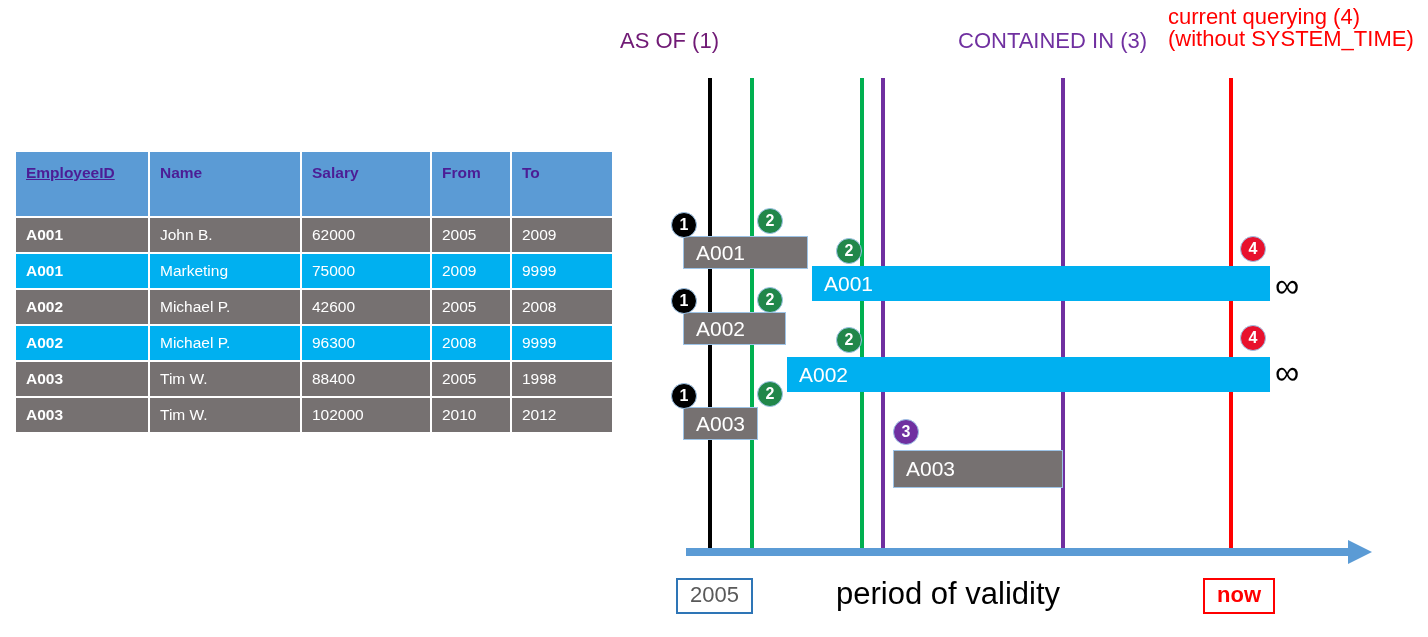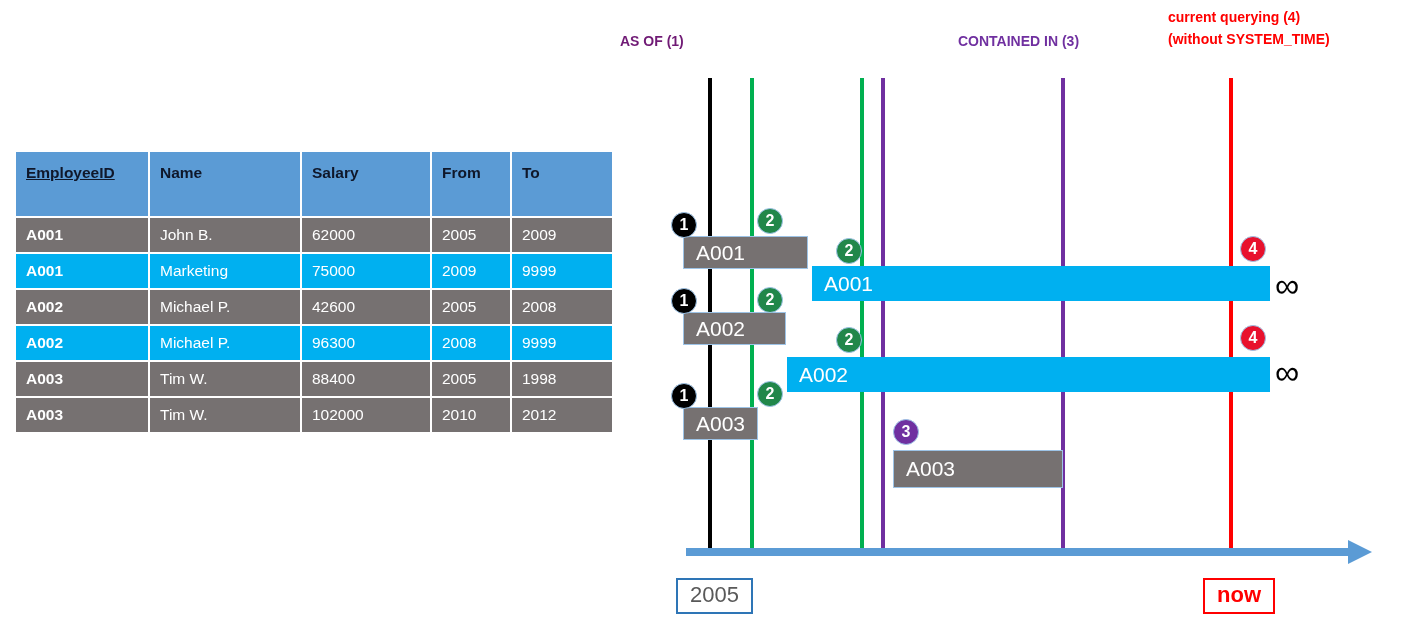--- a/index.html
+++ b/index.html
@@ -24,41 +24,41 @@
   #emp-table th, #emp-table td {
     font-size: 15.5px;
     padding: 7px 0 7px 10px;
     text-align: left;
     vertical-align: middle;
     font-weight: normal;
     white-space: nowrap;
   }
   #emp-table thead th {
     background: #5b9bd5;
-    color: #0f172a;
+    color: #4c1d95;
     font-weight: bold;
     height: 64px;
     vertical-align: top;
     padding-top: 12px;
   }
   #emp-table thead th.first span { text-decoration: underline; }
   #emp-table tbody tr.gray td { background: #767171; color: #ffffff; }
   #emp-table tbody tr.cyan td { background: #00b0f0; color: #ffffff; }
   #emp-table tbody td.c0 { font-weight: bold; }
   #emp-table tbody tr td { height: 34px; }
   .col-id    { width: 132px; }
   .col-name  { width: 150px; }
   .col-sal   { width: 128px; }
   .col-from  { width:  78px; }
   .col-to    { width: 100px; }
 
   
   #diagram { position: absolute; left: 0; top: 0; width: 1428px; height: 637px; }
 
-  .legend { position: absolute; top: 30px; font-size: 14px; line-height: 22px; white-space: nowrap; font-weight: bold; }
+  .legend { position: absolute; top: 30px; font-size: 22px; line-height: 22px; white-space: nowrap; }
   .legend.l1 { left: 620px; color: #701a75; }
   .legend.l2 { left: 742px; color: #00b050; }
   .legend.l3 { left: 958px; color: #7030a0; }
   .legend.l4 { left: 1168px; top: 6px; color: #ff0000; text-align: left; }
 
   .vline { position: absolute; width: 4px; }
   .vline.black  { background: #000000; }
   .vline.green  { background: #00b050; }
   .vline.purple { background: #7030a0; }
   .vline.red    { background: #ff0000; width: 4px; background: #ff0000; }
@@ -256,15 +256,16 @@
     </div>
     <div class="marker m3" style="left:893px; top:419px;">
         <span>3</span>
       </div>
 
     <div id="axis"></div>
     <div id="axis-head"></div>
 
     <div class="tag start">2005</div>
     <div class="tag now">now</div>
+    <div id="validity-label">period of validity</div>
 
   </div>
 </div>
 
 </body></html>

